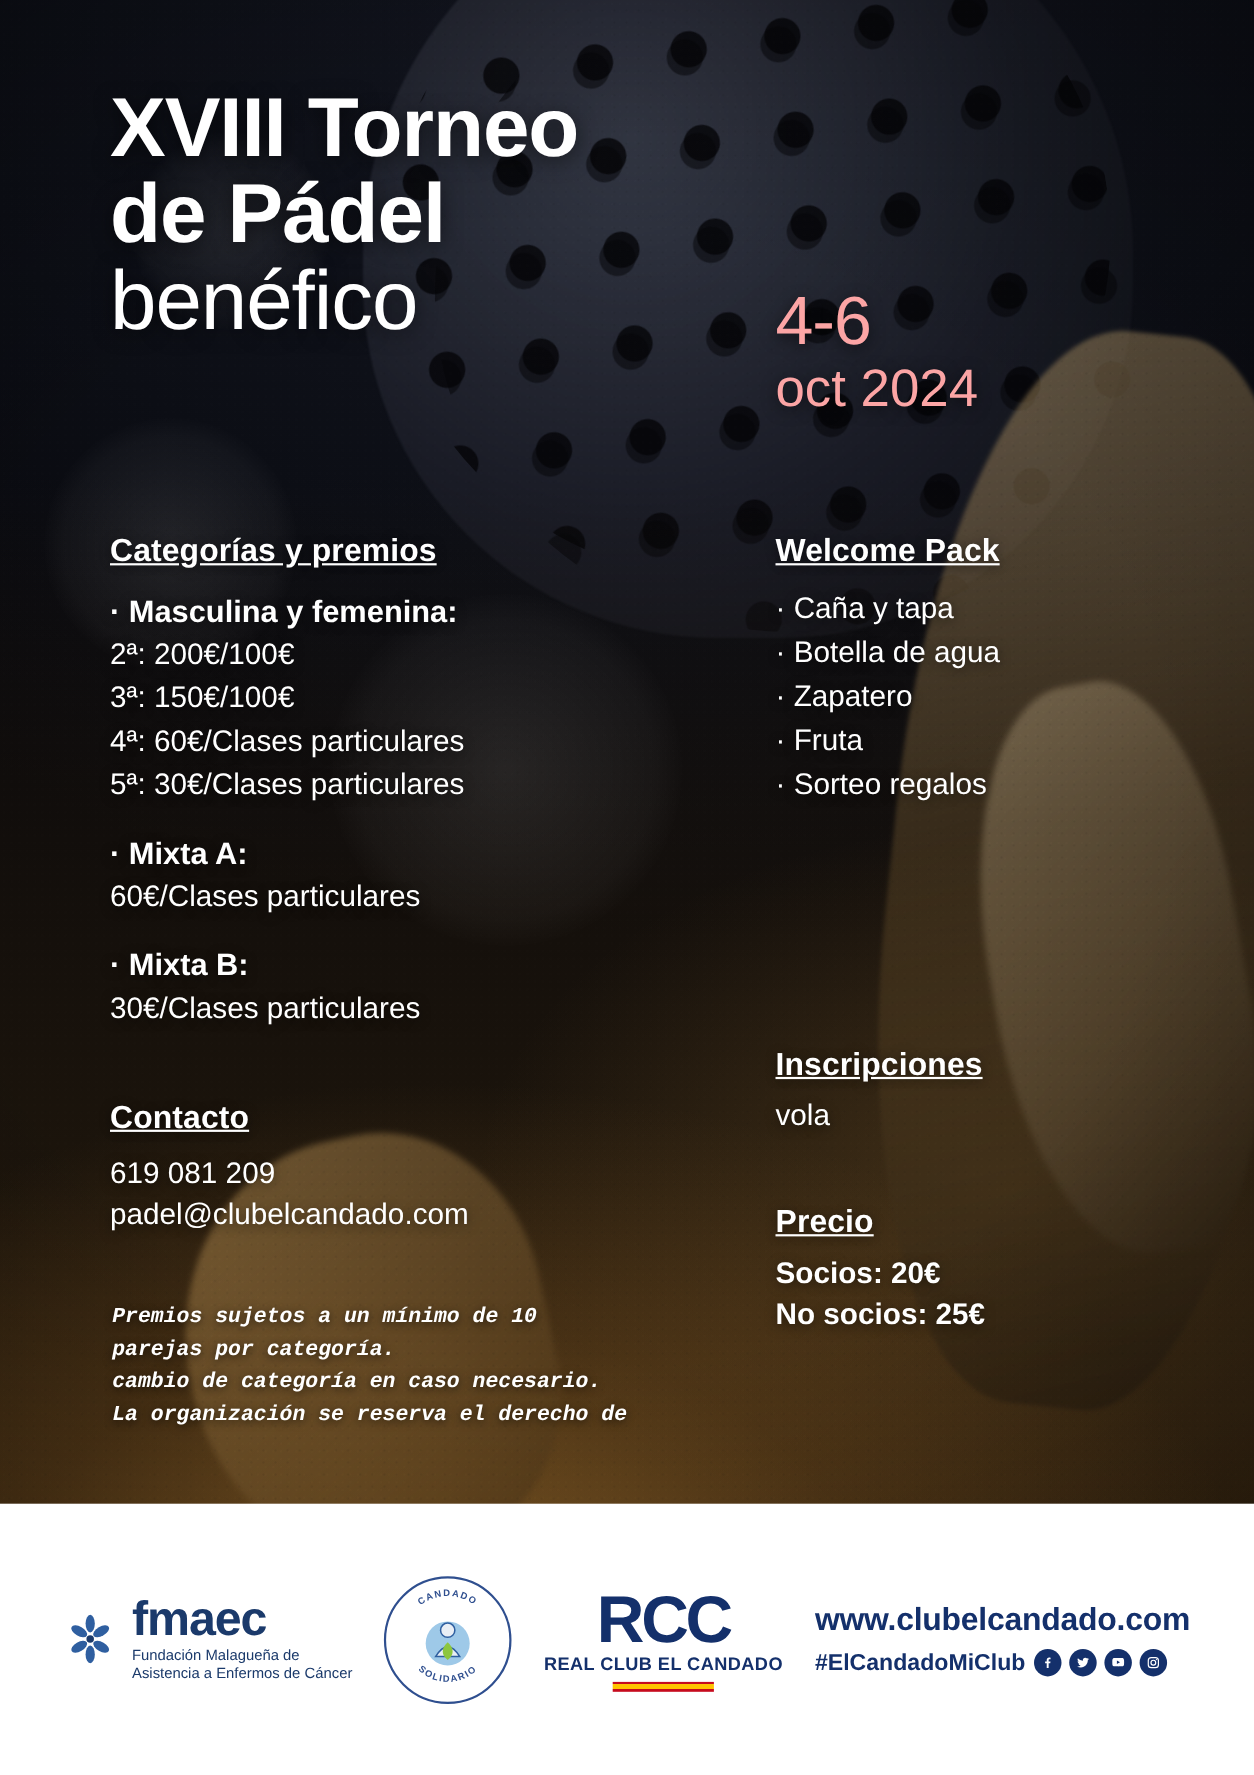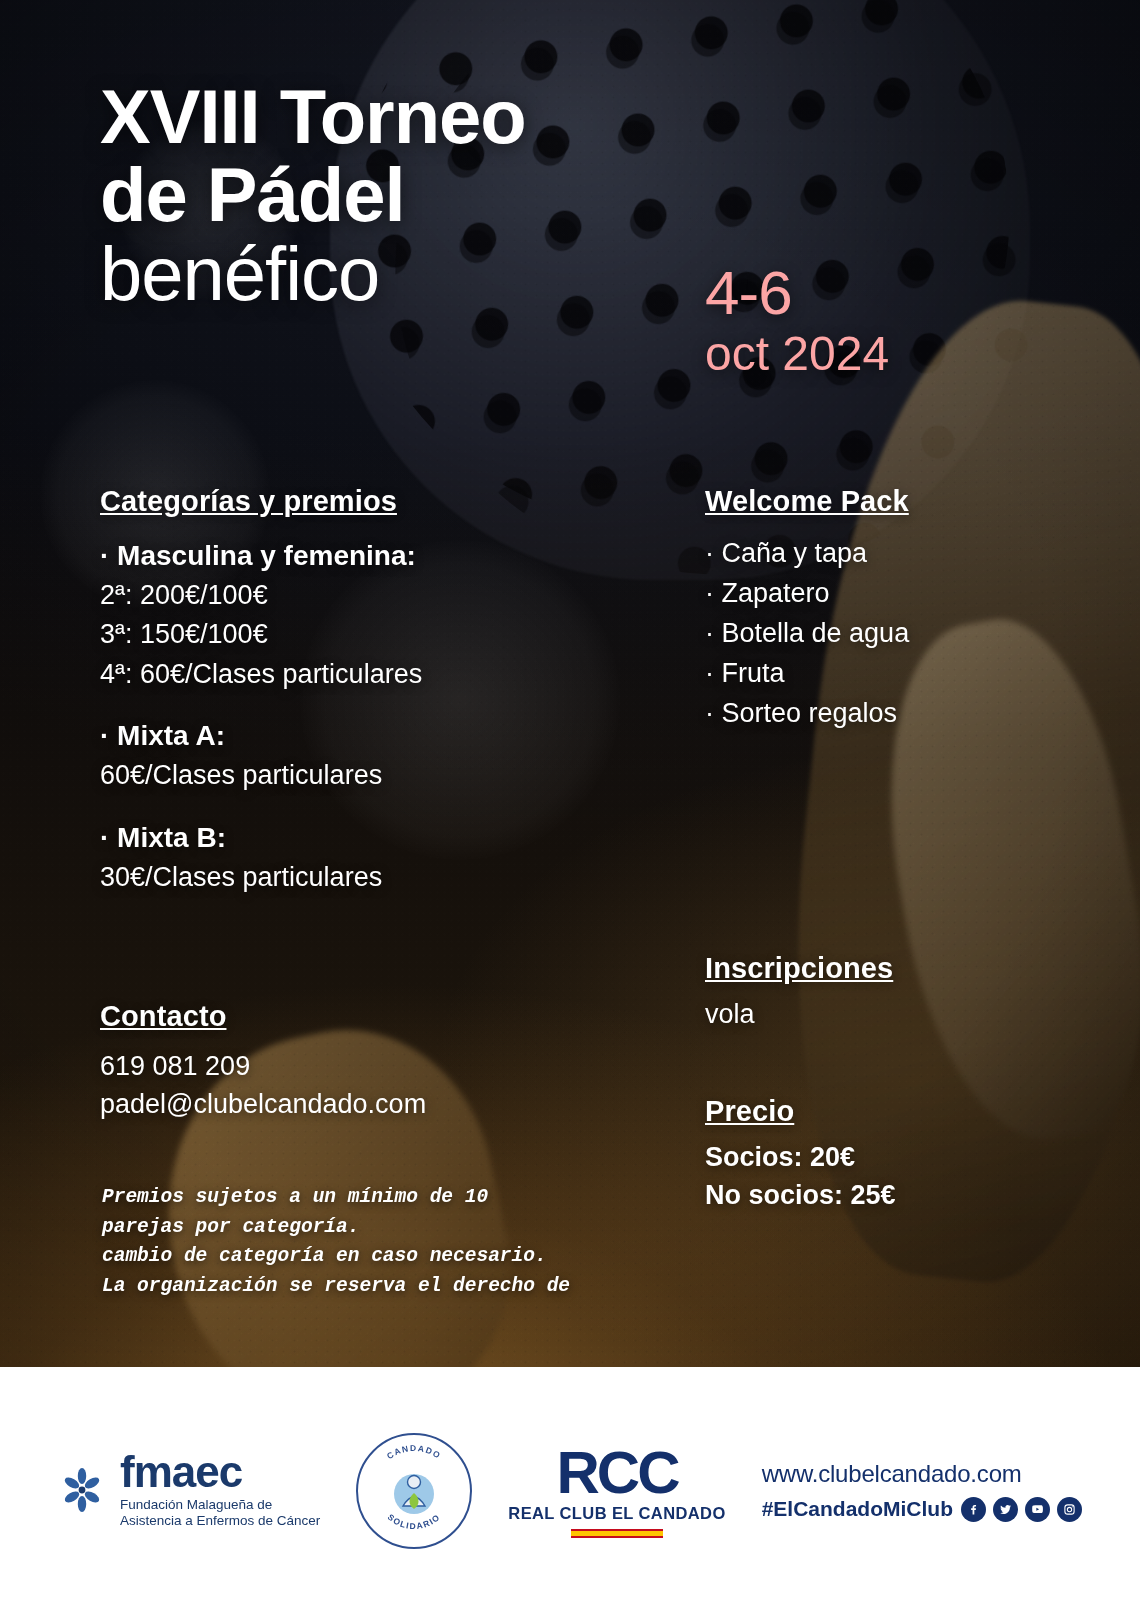--- a/index.html
+++ b/index.html
@@ -325,22 +325,22 @@
   }
   .rcc-flag {
     margin: 7px auto 0;
     width: 92px; height: 9px;
     background: linear-gradient(to bottom, #c60b1e 0 25%, #ffc400 25% 75%, #c60b1e 75% 100%);
   }
   .web-block {
     text-align: left;
   }
   .web-url {
-    font-size: 24px;
-    font-weight: normal;
+    font-size: 29px;
+    font-weight: bold;
     color: #14306b;
     letter-spacing: -.2px;
   }
   .web-tag-row {
     display: flex;
     align-items: center;
     gap: 8px;
     margin-top: 9px;
   }
   .web-tag {
@@ -398,20 +398,21 @@
     </div>
 
     <div class="col-left">
       <h2 class="section">Categorías y premios</h2>
 
       <div class="cat-group">
         <div class="cat-head">· Masculina y femenina:</div>
         <div class="cat-line">2ª: 200€/100€</div>
         <div class="cat-line">3ª: 150€/100€</div>
         <div class="cat-line">4ª: 60€/Clases particulares</div>
+        <div class="cat-line">5ª: 30€/Clases particulares</div>
       </div>
 
       <div class="cat-group">
         <div class="cat-head">· Mixta A:</div>
         <div class="cat-line">60€/Clases particulares</div>
       </div>
 
       <div class="cat-group">
         <div class="cat-head">· Mixta B:</div>
         <div class="cat-line">30€/Clases particulares</div>
@@ -427,22 +428,22 @@
     <div class="disclaimer">
       <div>Premios sujetos a un mínimo de 10</div>
       <div>parejas por categoría.</div>
       <div>cambio de categoría en caso necesario.</div>
       <div>La organización se reserva el derecho de</div>
     </div>
 
     <div class="col-right">
       <h2 class="section" style="margin-bottom:16px;">Welcome Pack</h2>
       <div class="pack-item">· Caña y tapa</div>
+      <div class="pack-item">· Botella de agua</div>
       <div class="pack-item">· Zapatero</div>
-      <div class="pack-item">· Botella de agua</div>
       <div class="pack-item">· Fruta</div>
       <div class="pack-item">· Sorteo regalos</div>
     </div>
 
     <div class="insc-block">
       <h2 class="section" style="margin-bottom:10px;">Inscripciones</h2>
       <div class="insc-value">vola</div>
     </div>
 
     <div class="price-block">

